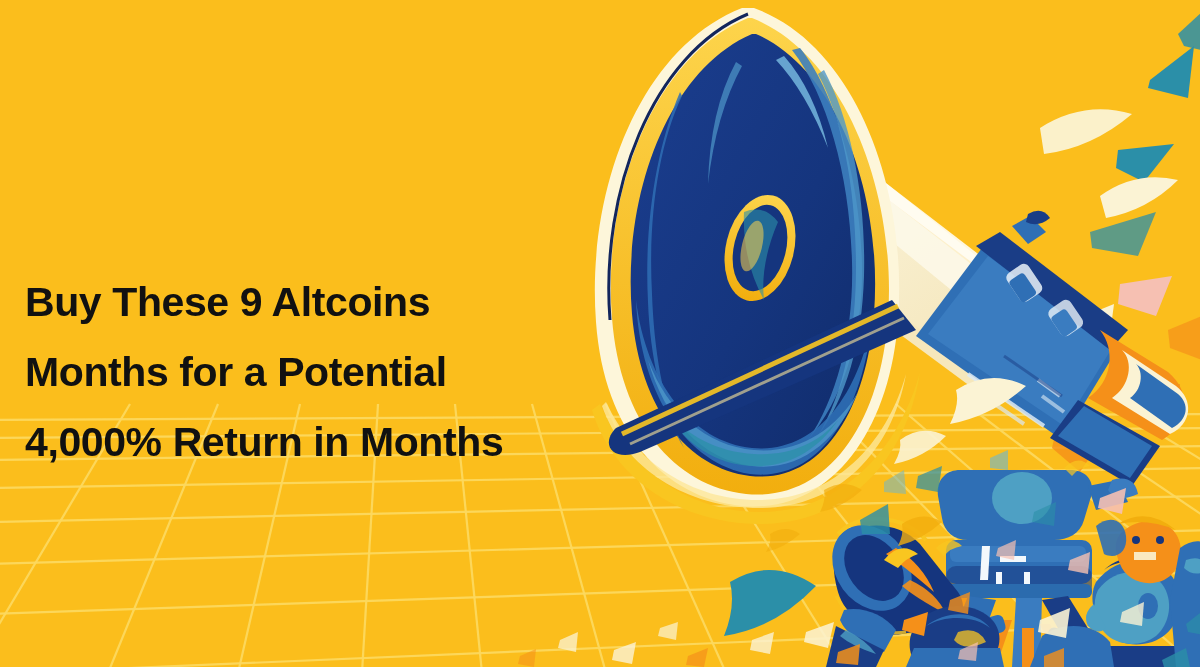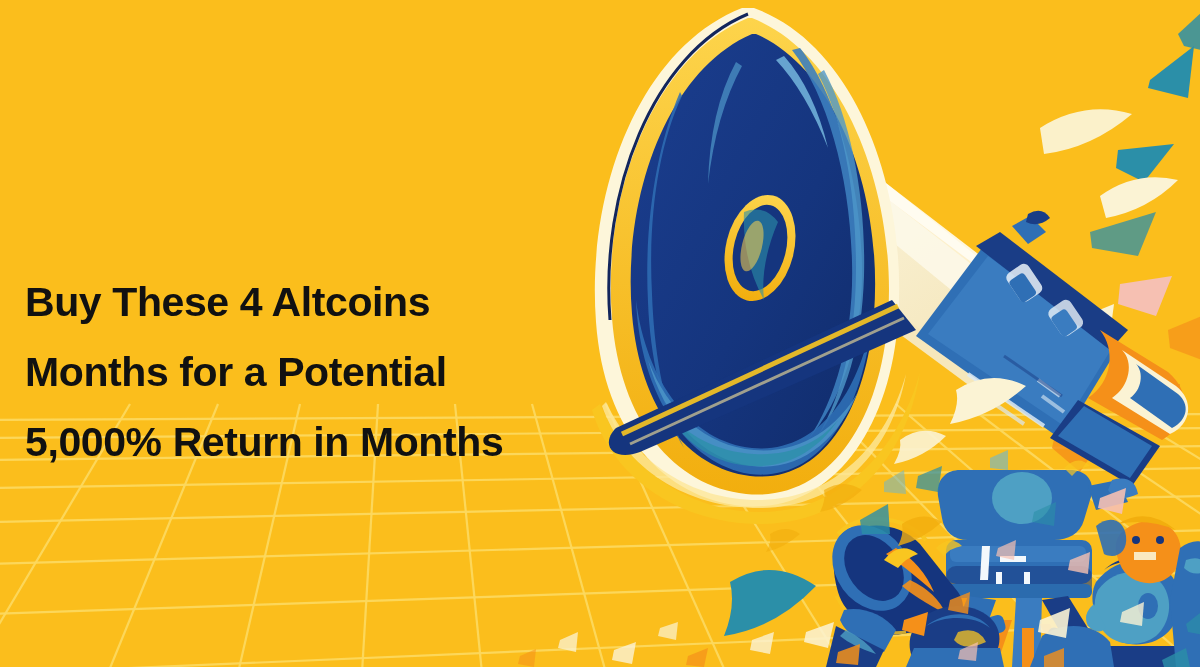--- a/index.html
+++ b/index.html
@@ -314,18 +314,18 @@
 
       <g>
         <path d="M560 640 l18 -8 -2 20 -18 -4 z" fill="#FBF3D4" opacity="0.75"></path>
         <path d="M520 656 l16 -7 -2 18 -16 -3 z" fill="#F59019" opacity="0.55"></path>
       </g>
 
     </g>
   </svg>
 
   <h1 class="headline">
-    <span class="hl">Buy These 4 Altcoins</span>
+    <span class="hl">Buy These 9 Altcoins</span>
     <span class="hl">Months for a Potential</span>
-    <span class="hl">5,000% Return in Months</span>
+    <span class="hl">4,000% Return in Months</span>
   </h1>
 
 </div>
 
 </body></html>

